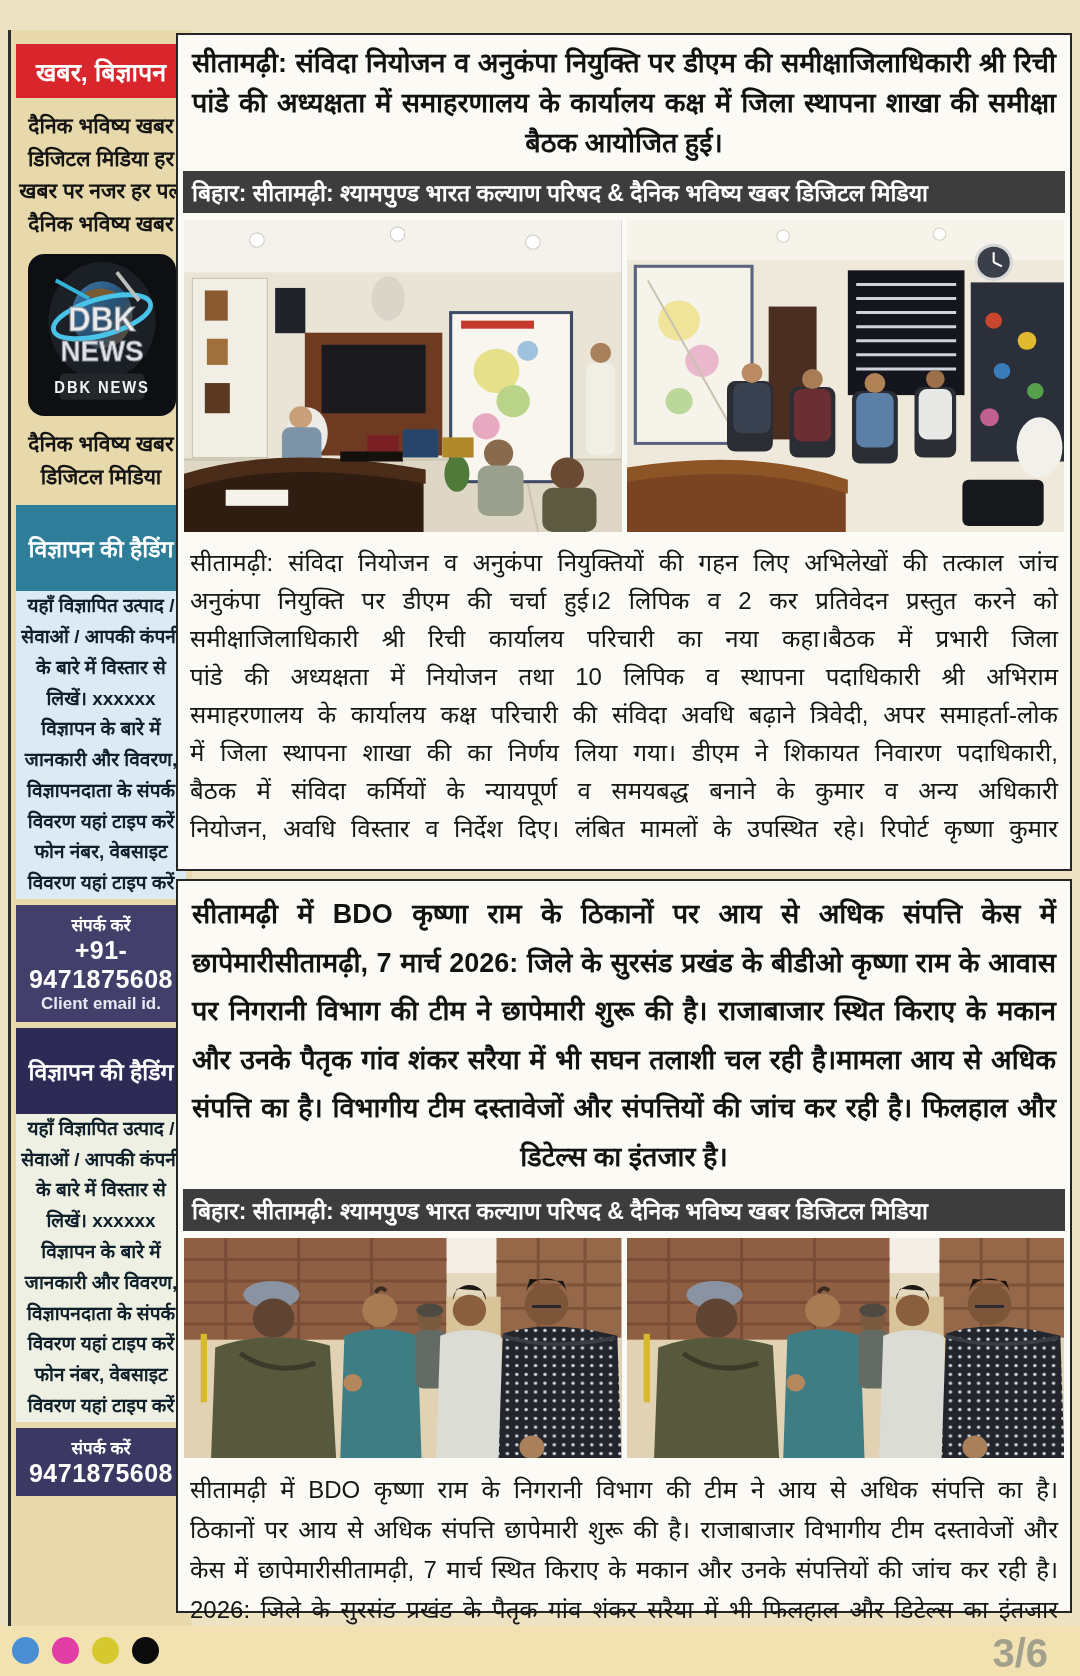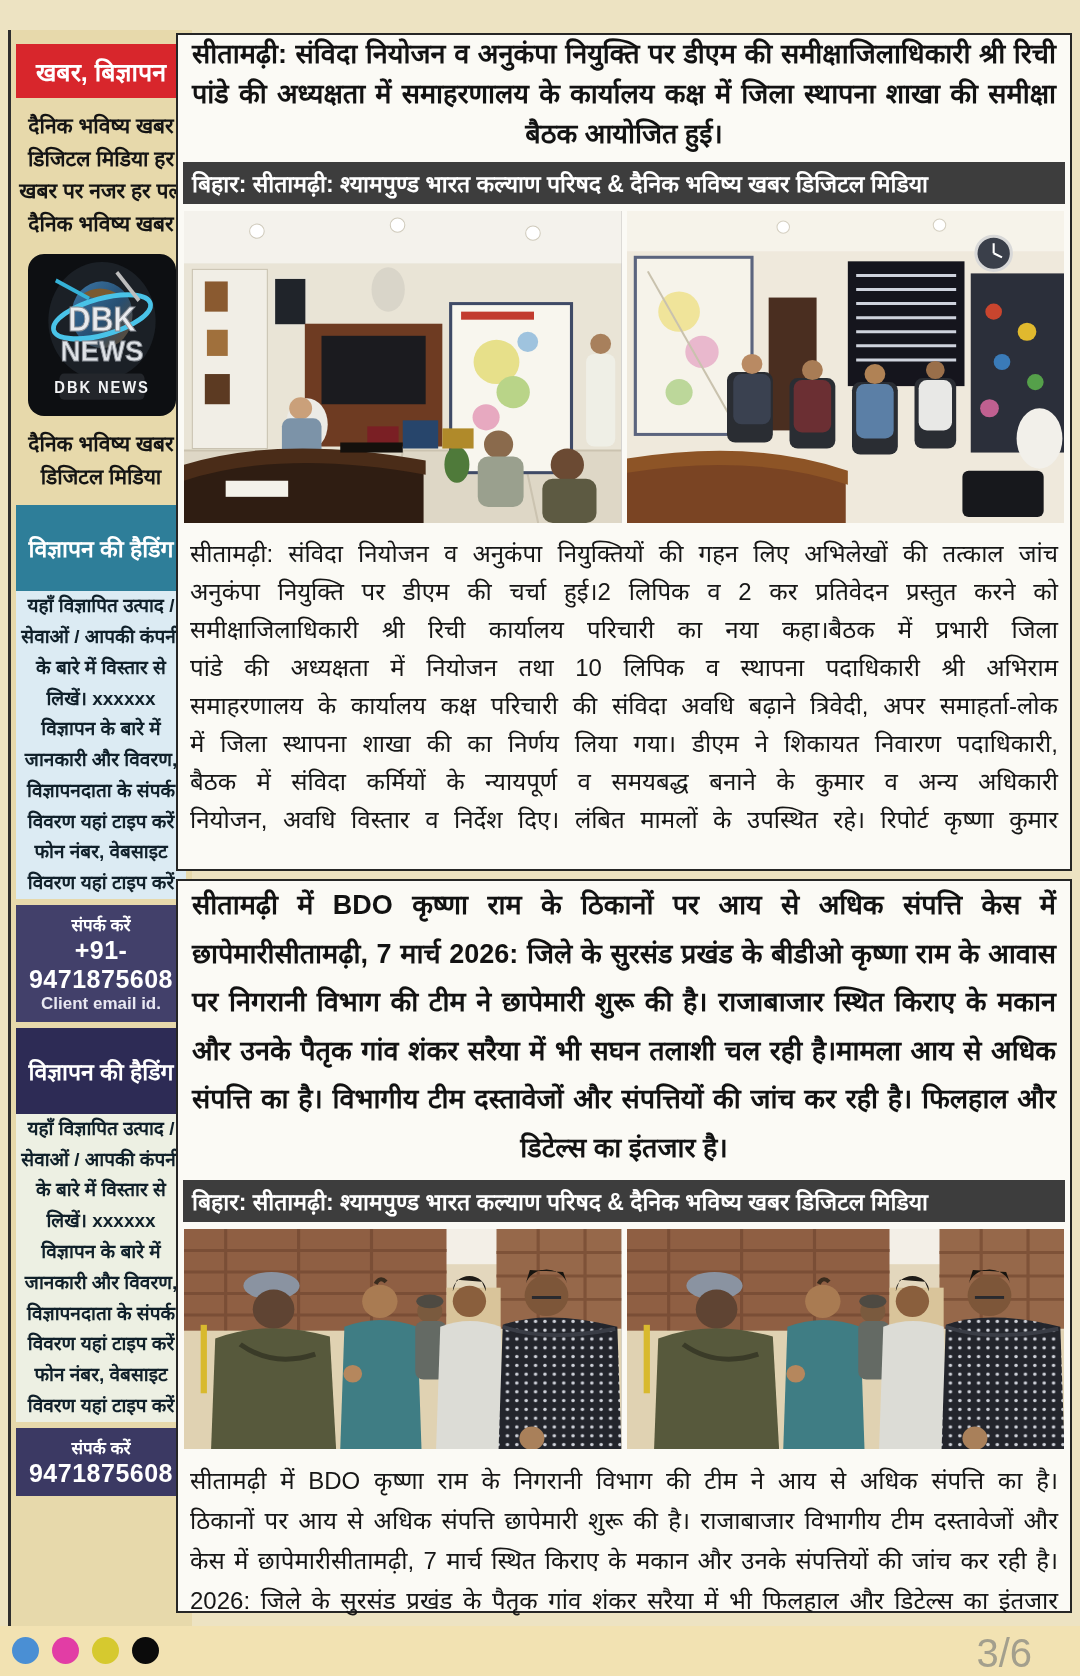--- a/index.html
+++ b/index.html
@@ -28,41 +28,41 @@
   .contact .lbl{font-weight:bold;font-size:17px;}
   .contact .ph{font-weight:bold;font-size:25px;letter-spacing:.5px;}
   .contact .em{font-weight:bold;font-size:17px;color:#e8e8f2;}
 
   
   .article{position:absolute;left:176px;width:896px;background:#fbfaf5;
     border:2px solid #262626;box-sizing:border-box;}
   #article1{top:33px;height:838px;}
   #article2{top:879px;height:734px;}
   .headline{font-weight:bold;color:#121212;text-align:justify;text-align-last:center;
-    padding:0 14px 4px;}
+    padding:9px 14px 4px;}
   #article1 .headline{font-size:27px;line-height:1.48;}
   #article2 .headline{font-size:27px;line-height:1.80;}
   .srcbar{background:#3d3d3d;color:#fff;font-weight:bold;font-size:23px;
     margin:3px 5px;padding:5px 9px;}
   .photos{display:flex;gap:5px;padding:4px 6px;}
   .photo{flex:1;overflow:hidden;background:#ccc;}
   .photo svg{display:block;width:100%;height:100%;}
   #article1 .photo{height:312px;}
   #article2 .photo{height:220px;}
   .bodytext{padding:8px 12px 4px;}
   .bline{font-size:24px;color:#161616;font-weight:500;
     text-align:justify;text-align-last:justify;white-space:normal;}
   #article1 .bline{line-height:38px;}
   #article2 .bline{line-height:40px;}
 
   
   #footer{position:absolute;left:0;bottom:0;width:1080px;height:50px;background:#f2e2b2;}
   .dots{position:absolute;left:12px;top:11px;display:flex;gap:13px;}
   .dot{width:27px;height:27px;border-radius:50%;}
-  #pageno{position:absolute;right:48px;bottom:0px;font-size:40px;color:#a39f8d;font-weight:400;}
+  #pageno{position:absolute;right:32px;bottom:0px;font-size:40px;color:#a39f8d;font-weight:700;}
 </style>
 </head>
 <body>
 
 <svg width="0" height="0" style="position:absolute">
   <defs>
     <pattern id="jk" width="9" height="9" patternUnits="userSpaceOnUse">
       <rect width="9" height="9" fill="#23252c"></rect>
         <circle cx="4.5" cy="4.5" r="1.7" fill="#cfd2da"></circle>
     </pattern>

